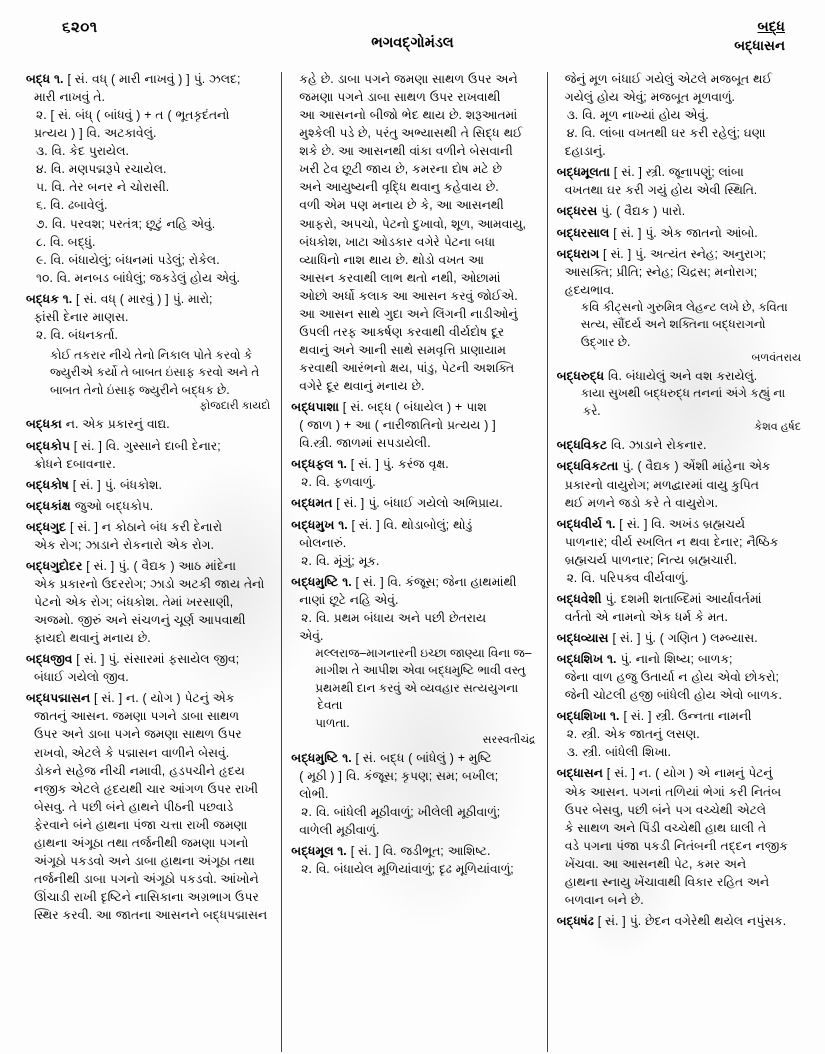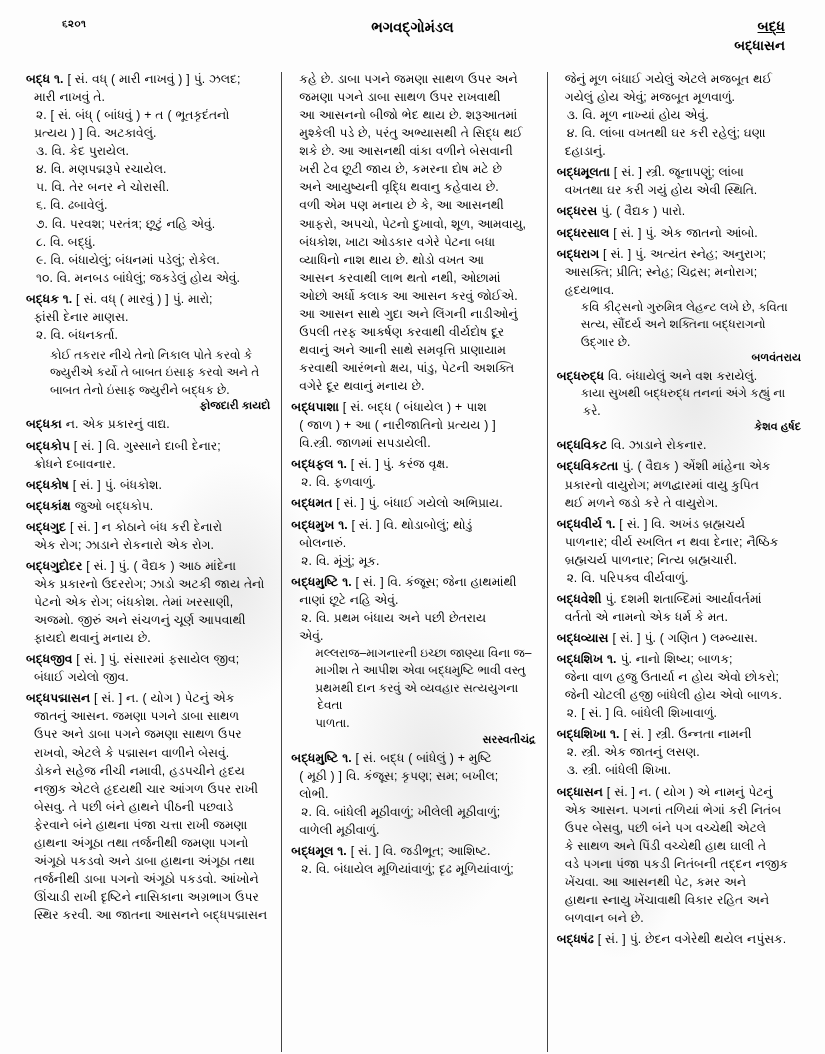--- a/index.html
+++ b/index.html
@@ -41,28 +41,28 @@
   
   .page-header {
     position: relative;
     height: 56px;
     z-index: 2;
   }
   .folio {
     position: absolute;
     left: 50px;
     top: 4px;
-    font-size: 10px;
+    font-size: 15px;
     font-weight: 700;
     letter-spacing: 0.5px;
   }
   .book-title {
     position: absolute;
     left: 0; right: 0;
-    top: 5px;
+    top: 20px;
     text-align: center;
     font-size: 14.5px;
     font-weight: 700;
   }
   .guide-words {
     position: absolute;
     right: 28px;
     top: 2px;
     text-align: right;
     line-height: 1.45;
@@ -122,21 +122,21 @@
     font-size: 12px;
     line-height: 1.46;
     padding-left: 26px;
     padding-right: 2px;
     text-indent: -2px;
   }
   .cite {
     font-size: 11.1px;
     text-align: right;
     padding-right: 2px;
-    font-weight: 700;
+    font-weight: 400;
   }
 </style>
 </head>
 <body>
 
 <div class="page">
 
   <div class="scan-blotch blotch-a"></div>
   <div class="scan-blotch blotch-b"></div>
   <div class="scan-blotch blotch-c"></div>
@@ -335,21 +335,20 @@
           <div class="line"><span class="headword">બદ્ધવેશી </span>પું. દશમી શતાબ્દિમાં આર્યાવર્તમાં</div>
           <div class="line cont">વર્તતો એ નામનો એક ધર્મ કે મત.</div>
         </div>
         <div class="entry">
           <div class="line"><span class="headword">બદ્ધવ્યાસ </span>[ સં. ] પું. ( ગણિત ) લમ્બ્યાસ.</div>
         </div>
         <div class="entry">
           <div class="line"><span class="headword">બદ્ધશિખ ૧. </span>પું. નાનો શિષ્ય; બાળક;</div>
           <div class="line cont">જેના વાળ હજુ ઉતાર્યા ન હોય એવો છોકરો;</div>
           <div class="line cont">જેની ચોટલી હજી બાંધેલી હોય એવો બાળક.</div>
-          <div class="line sense">૨. [ સં. ] વિ. બાંધેલી શિખાવાળું.</div>
         </div>
         <div class="entry">
           <div class="line"><span class="headword">બદ્ધશિખા ૧. </span>[ સં. ] સ્ત્રી. ઉન્નતા નામની</div>
           <div class="line sense">૨. સ્ત્રી. એક જાતનું લસણ.</div>
           <div class="line sense">૩. સ્ત્રી. બાંધેલી શિખા.</div>
         </div>
         <div class="entry">
           <div class="line"><span class="headword">બદ્ધાસન </span>[ સં. ] ન. ( યોગ ) એ નામનું પેટનું</div>
           <div class="line cont">એક આસન. પગનાં તળિયાં ભેગાં કરી નિતંબ</div>
           <div class="line cont">ઉપર બેસવુ, પછી બંને પગ વચ્ચેથી એટલે</div>

